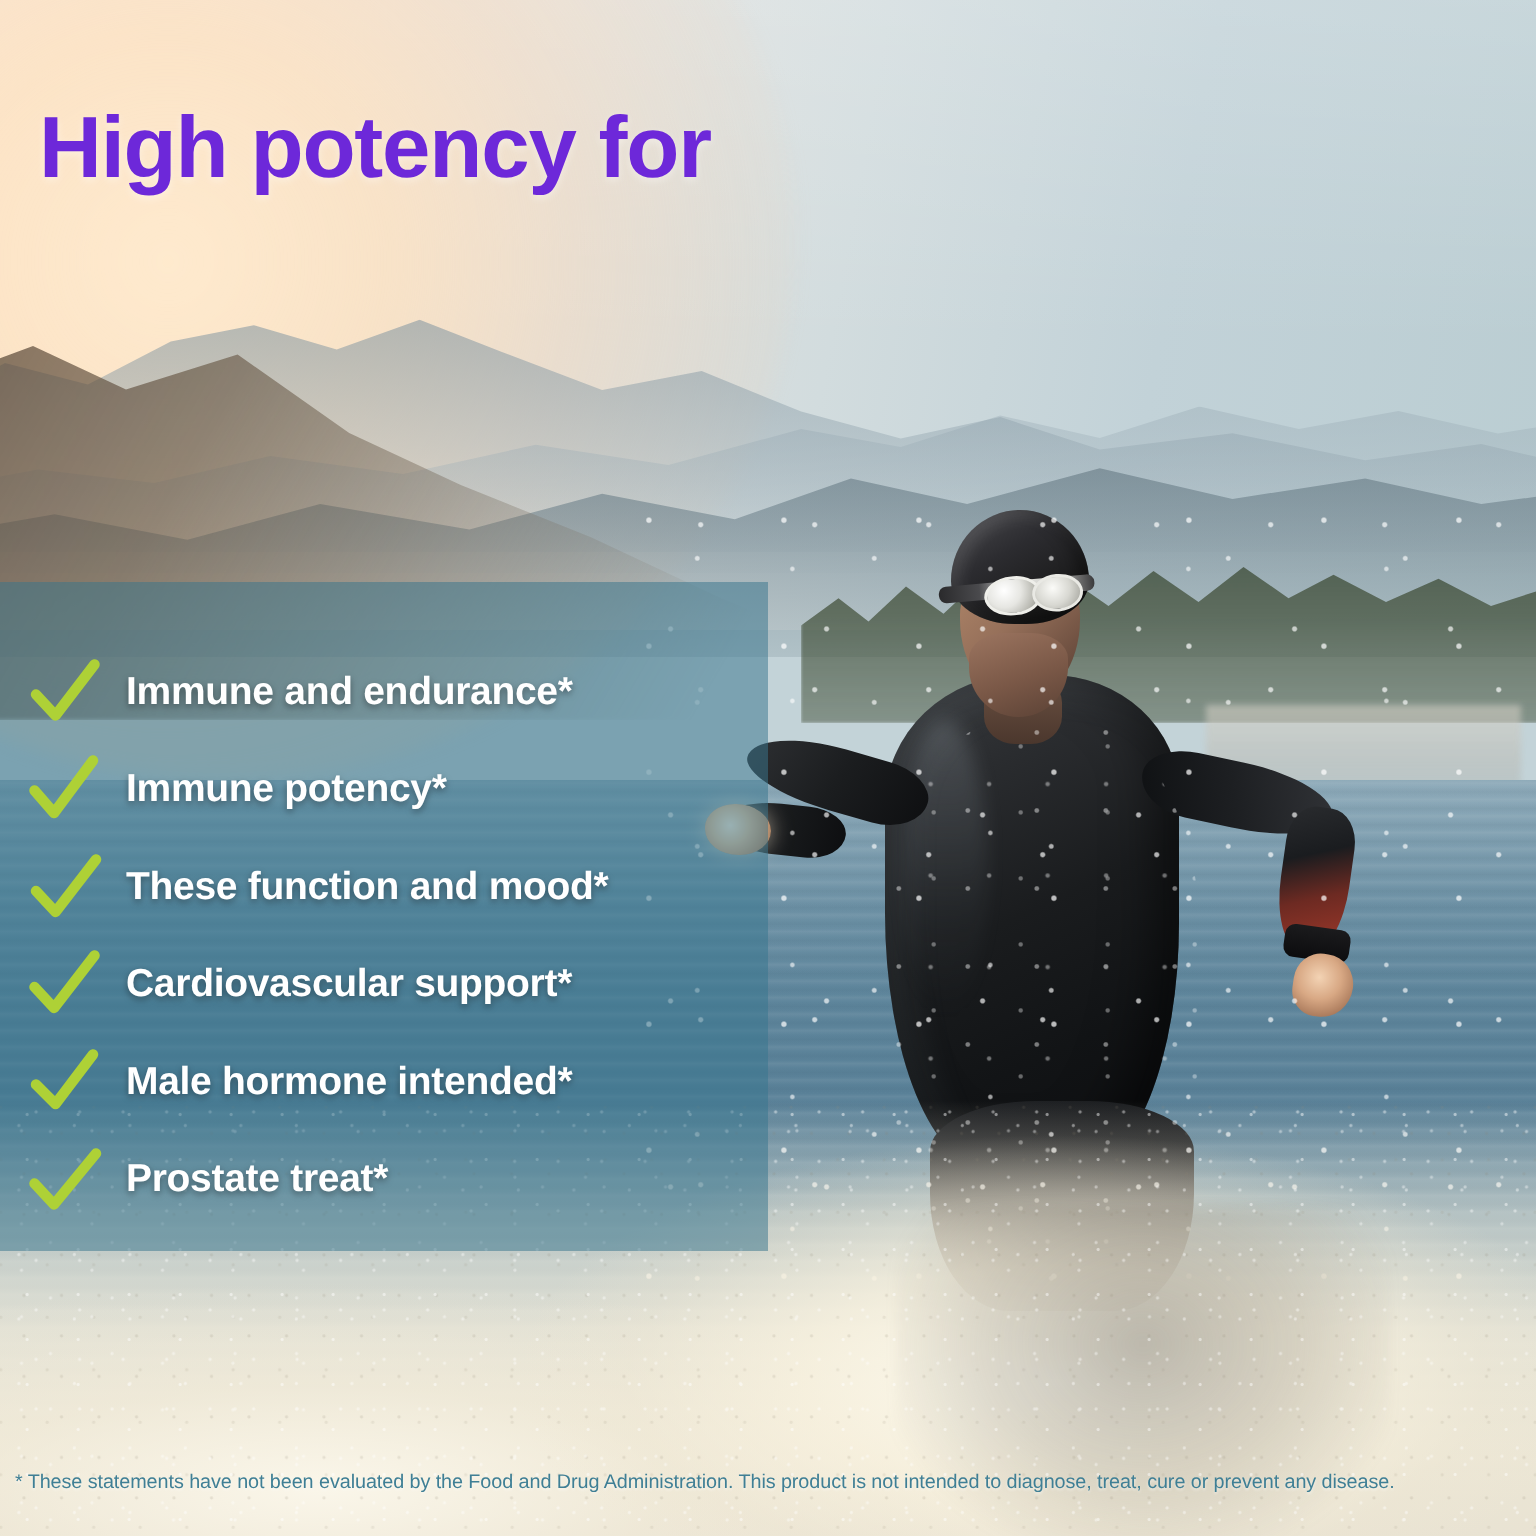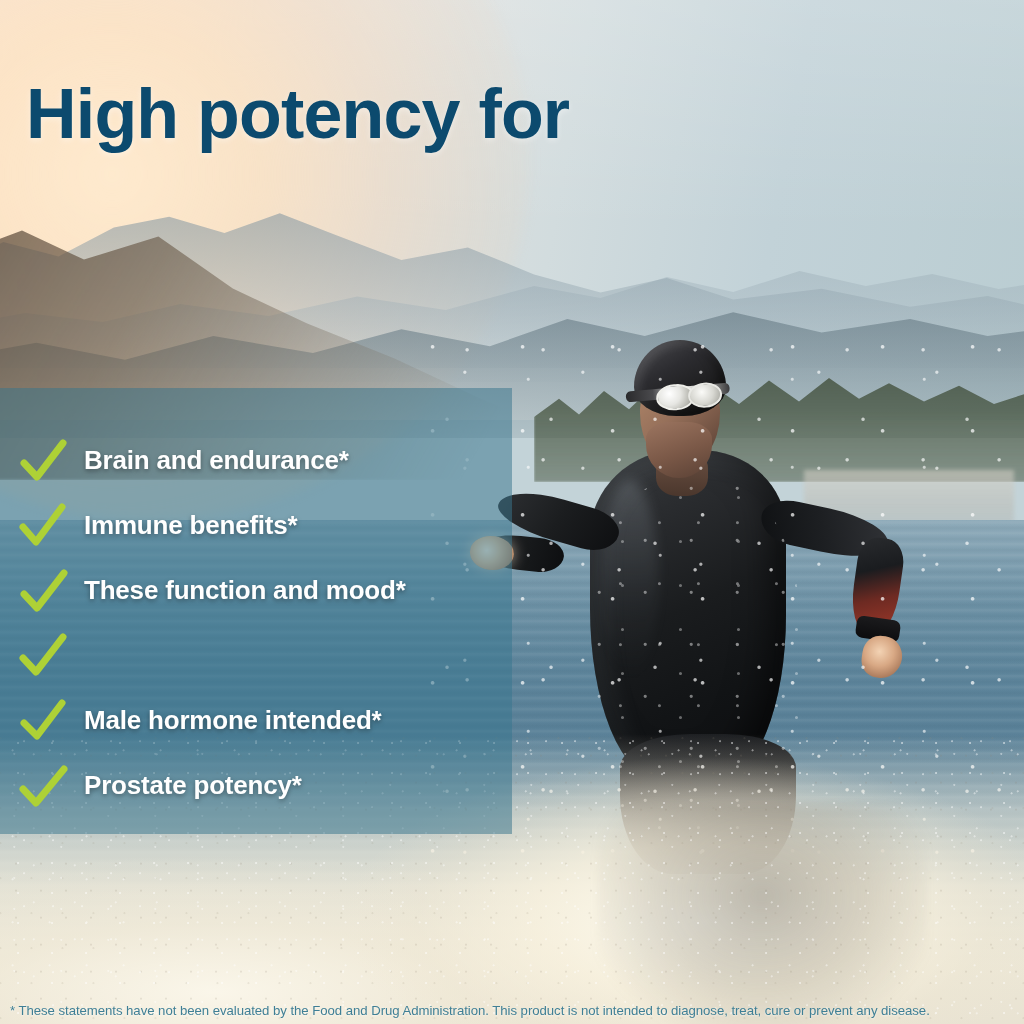--- a/index.html
+++ b/index.html
@@ -425,37 +425,36 @@
     white-space: nowrap;
     text-shadow: 0 2px 5px rgba(0,0,0,0.38);
   }
 
   
   .headline {
     position: absolute;
     left: 26px;
     top: 26px;
     width: 700px;
-    font-size: 70px;
+    font-size: 58px;
     line-height: 1.18;
     font-weight: bold;
-    color: #0c4a6e;
+    color: #6d28d9;
     letter-spacing: -0.8px;
     text-shadow: 0 2px 6px rgba(255,255,255,0.42);
   }
   .headline-line { display: block; white-space: nowrap; }
 
   
   .footer {
     position: absolute;
     left: 0; right: 0;
-    bottom: 0;
+    bottom: 16px;
     height: 28px;
     display: flex;
-    align-items: center;
     padding-left: 10px;
     box-sizing: border-box;
   }
   .footer-text {
     font-size: 13.2px;
     color: #3f7f95;
     letter-spacing: -0.05px;
     white-space: nowrap;
     text-shadow: 0 1px 2px rgba(255,255,255,0.55);
   }
@@ -521,65 +520,66 @@
 
   <div class="panel">
     <div class="benefits">
 
       <div class="benefit-row">
         <span class="check">
           <svg viewBox="0 0 50 46">
               <path d="M6 25 L19 39 L45 5" fill="none" stroke="#aed136" stroke-width="7" stroke-linecap="round" stroke-linejoin="round"></path>
             </svg>
         </span>
-        <span class="benefit-label">Brain and endurance*</span>
+        <span class="benefit-label">Immune and endurance*</span>
       </div>
 
       <div class="benefit-row">
         <span class="check">
           <svg viewBox="0 0 50 46">
               <path d="M5 24 L18 39 L44 4" fill="none" stroke="#aed136" stroke-width="7" stroke-linecap="round" stroke-linejoin="round"></path>
             </svg>
         </span>
-        <span class="benefit-label">Immune benefits*</span>
+        <span class="benefit-label">Immune potency*</span>
       </div>
 
       <div class="benefit-row">
         <span class="check">
           <svg viewBox="0 0 50 46">
               <path d="M6 26 L19 40 L46 5" fill="none" stroke="#aed136" stroke-width="7" stroke-linecap="round" stroke-linejoin="round"></path>
             </svg>
         </span>
         <span class="benefit-label">These function and mood*</span>
       </div>
 
       <div class="benefit-row">
         <span class="check">
           <svg viewBox="0 0 50 46">
               <path d="M5 25 L18 39 L45 4" fill="none" stroke="#aed136" stroke-width="7" stroke-linecap="round" stroke-linejoin="round"></path>
             </svg>
         </span>
+        <span class="benefit-label">Cardiovascular support*</span>
       </div>
 
       <div class="benefit-row">
         <span class="check">
           <svg viewBox="0 0 50 46">
               <path d="M6 25 L19 38 L44 5" fill="none" stroke="#aed136" stroke-width="7" stroke-linecap="round" stroke-linejoin="round"></path>
             </svg>
         </span>
         <span class="benefit-label">Male hormone intended*</span>
       </div>
 
       <div class="benefit-row">
         <span class="check">
           <svg viewBox="0 0 50 46">
               <path d="M5 26 L18 40 L46 6" fill="none" stroke="#aed136" stroke-width="7" stroke-linecap="round" stroke-linejoin="round"></path>
             </svg>
         </span>
-        <span class="benefit-label">Prostate potency*</span>
+        <span class="benefit-label">Prostate treat*</span>
       </div>
 
     </div>
   </div>
 
   <div class="footer">
     <span class="footer-text">* These statements have not been evaluated by the Food and Drug Administration. This product is not intended to diagnose, treat, cure or prevent any disease.</span>
   </div>
 
 </div>

